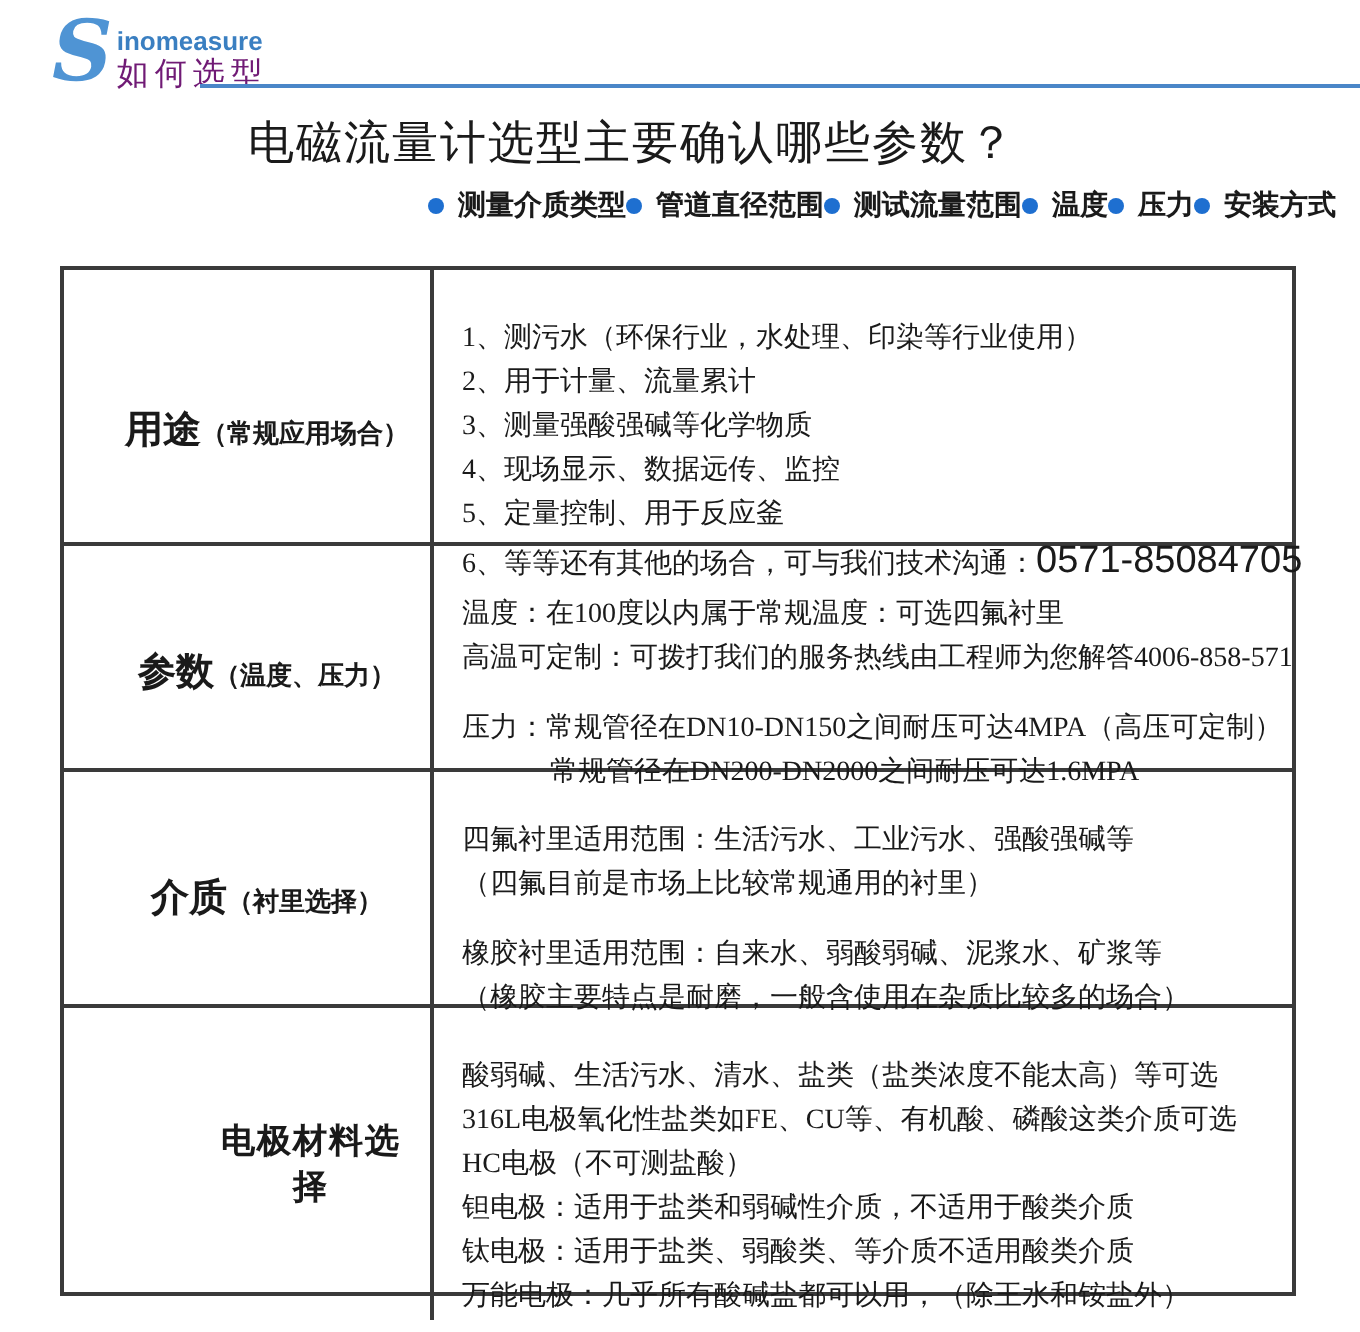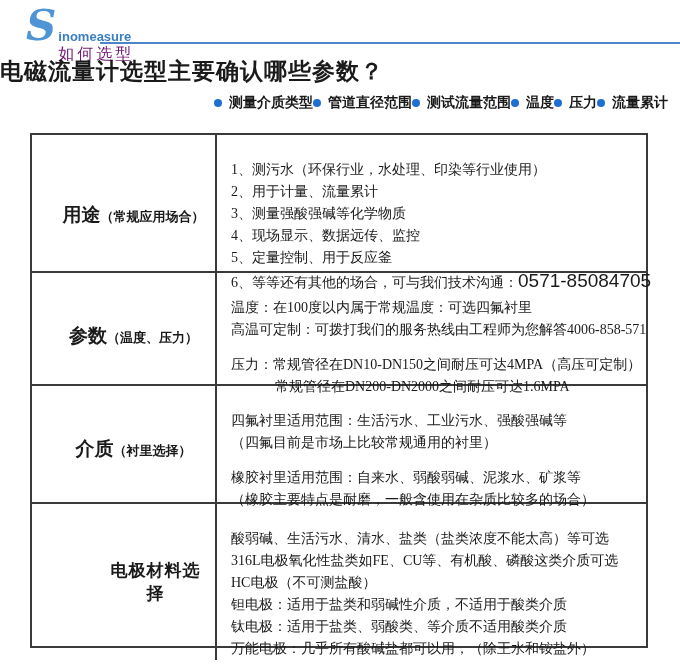--- a/index.html
+++ b/index.html
@@ -3,29 +3,29 @@
 <meta charset="utf-8">
 <style>
   * { margin:0; padding:0; box-sizing:border-box; }
   html,body { width:680px; height:666px; background:#ffffff; overflow:hidden; }
   body { font-family:"Liberation Serif","DejaVu Serif",serif; color:#1a1a1a; position:relative; }
 
   
   .logo-wrap { position:absolute; left:26px; top:6px; display:flex; align-items:flex-start; }
   .logo-s { font-family:"DejaVu Serif",serif; font-style:italic; font-weight:bold;
             font-size:42px; line-height:40px; color:#4f94d4; }
-  .logo-text { margin-left:2px; margin-top:24px; display:flex; flex-direction:column; }
+  .logo-text { margin-left:2px; margin-top:8px; display:flex; flex-direction:column; }
   .logo-brand { font-family:"Liberation Sans","DejaVu Sans",sans-serif; font-size:13px;
                 font-weight:bold; color:#3a7fc1; line-height:14px; }
   .logo-tagline { font-size:16px; color:#701a75; letter-spacing:3px; line-height:20px; }
   .top-rule { position:absolute; left:100px; right:0; top:42px; height:2px; background:#4a86c8; }
 
   
-  .page-title { position:absolute; top:56px; left:0; width:632px; 
-                font-size:23px; font-weight:bold; letter-spacing:1px; }
+  .page-title { position:absolute; top:56px; left:0; width:632px; text-align:center;
+                font-size:23px; font-weight:normal; letter-spacing:1px; }
 
   
   .bullets { position:absolute; top:94px; left:18px; right:12px; display:flex;
              justify-content:flex-end; align-items:center; }
   .bullet-item { display:flex; align-items:center; font-size:14px; font-weight:bold; }
   .dot { width:8px; height:8px; border-radius:50%; background:#1e6fd0; margin-right:7px;
          flex:0 0 auto; }
 
   
   .tbl { position:absolute; left:30px; top:133px; width:618px; border:2px solid #3a3a3a; }
@@ -74,21 +74,21 @@
   <span class="bullet-item">
     <span class="dot"></span>
     <span>温度</span>
   </span>
   <span class="bullet-item">
     <span class="dot"></span>
     <span>压力</span>
   </span>
   <span class="bullet-item">
     <span class="dot"></span>
-    <span>流量累计</span>
+    <span>安装方式</span>
   </span>
 </div>
 
 <div class="tbl">
 
   <div class="trow r1">
     <div class="hcell">
       <span>
         <span class="hdr-main">用途</span><span class="hdr-sub">（常规应用场合）</span>
       </span>

